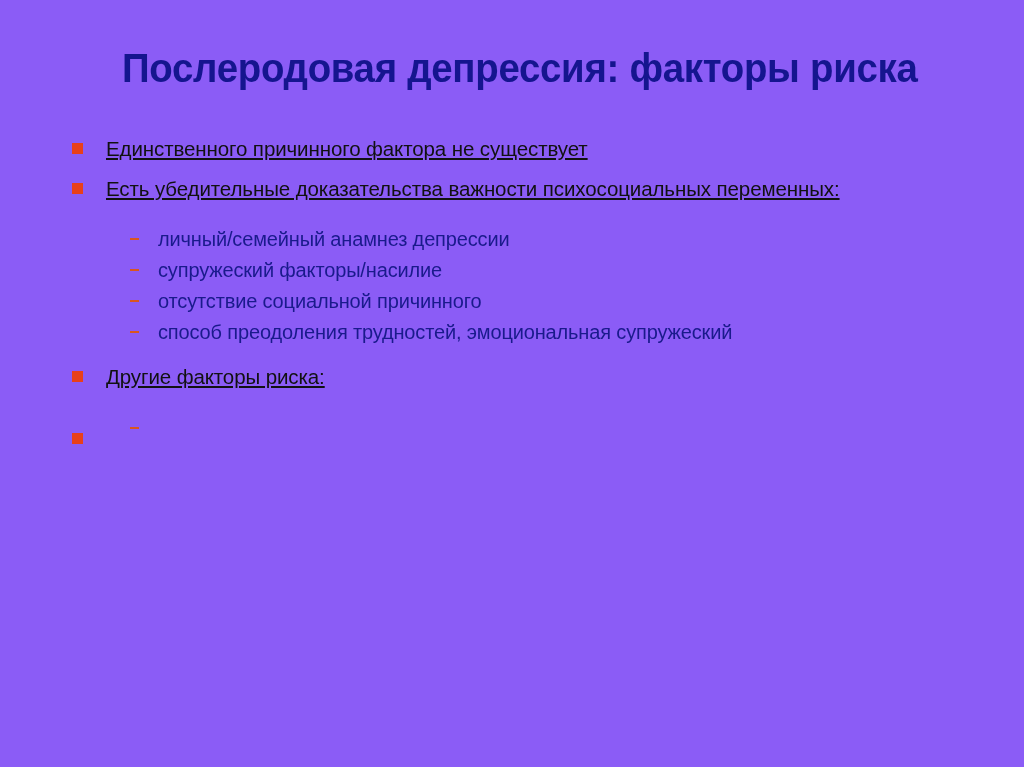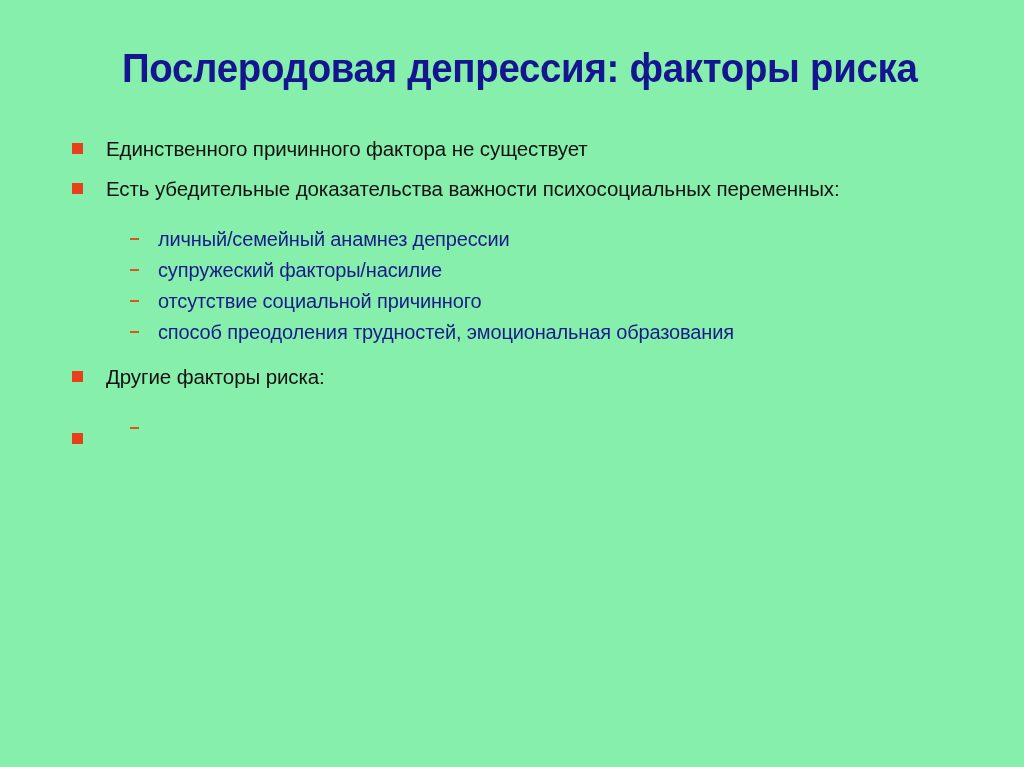--- a/index.html
+++ b/index.html
@@ -14,21 +14,21 @@
     font-family: "Liberation Sans", "DejaVu Sans", sans-serif;
     overflow: hidden;
     -webkit-font-smoothing: antialiased;
   }
 
   .slide {
     position: relative;
     width: 1024px;
     height: 767px;
     box-sizing: border-box;
-    background: #86efac;
+    background: #8b5cf6;
   }
 
   
   .slide-title {
     position: absolute;
     left: 122px;
     top: 16px;
     width: 860px;
     color: #15158f;
     font-family: "Liberation Sans Narrow", "Liberation Sans", "DejaVu Sans", sans-serif;
@@ -50,20 +50,21 @@
 
   .lvl1 {
     position: relative;
     padding-left: 106px;
     padding-right: 60px;
     margin-bottom: 10px;
     color: #111111;
     font-size: 20.5px;
     line-height: 30px;
     letter-spacing: -0.1px;
+    text-decoration: underline;
   }
   .lvl1 .sq {
     position: absolute;
     left: 72px;
     top: 9px;
     width: 11px;
     height: 11px;
     background: #e8401a;
   }
   .lvl1 .txt { display: block; }
@@ -144,21 +145,21 @@
       <div class="lvl2">
         <span class="dash"></span>
         <span class="txt">супружеский факторы/насилие</span>
       </div>
       <div class="lvl2">
         <span class="dash"></span>
         <span class="txt">отсутствие социальной причинного</span>
       </div>
       <div class="lvl2">
         <span class="dash"></span>
-        <span class="txt">способ преодоления трудностей, эмоциональная образования</span>
+        <span class="txt">способ преодоления трудностей, эмоциональная супружеский</span>
       </div>
     </div>
 
     <div class="spacer-sm"></div>
 
     <div class="lvl1">
       <span class="sq"></span>
       <span class="txt">Другие факторы риска:</span>
     </div>
 

